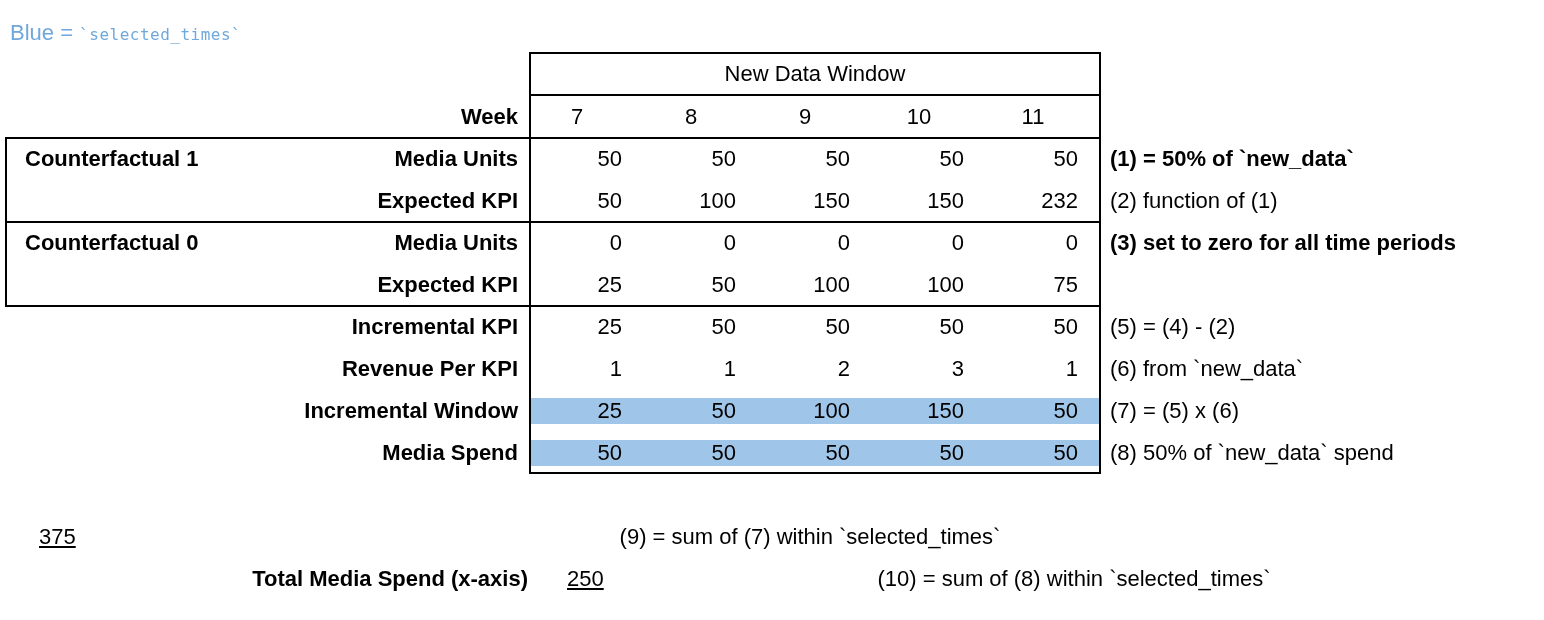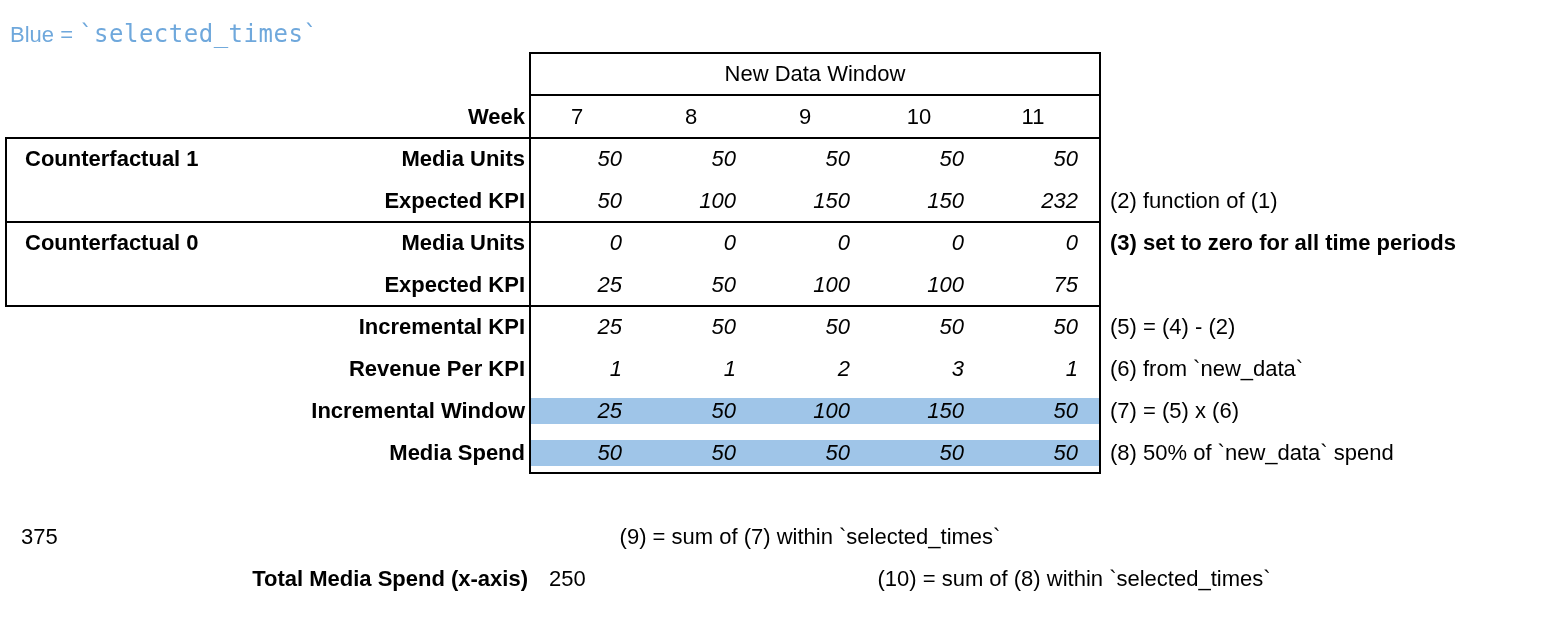--- a/index.html
+++ b/index.html
@@ -2,37 +2,37 @@
 <html><head>
 <meta charset="utf-8">
 <style>
   html,body{margin:0;padding:0;background:#fff;}
   #canvas{
     position:relative;width:1544px;height:620px;background:#ffffff;
     font-family:"Liberation Sans",sans-serif;color:#000;overflow:hidden;
   }
   
   .note{position:absolute;left:10px;top:20px;font-size:22px;color:#6FA8DC;white-space:nowrap;}
-  .note .code{font-family:"DejaVu Sans Mono",monospace;font-size:24px;letter-spacing:0.5px;}
+  .note .code{font-family:"DejaVu Sans Mono",monospace;font-size:16px;letter-spacing:0.5px;}
   
   .trow{position:absolute;left:0;height:42px;width:1532px;display:flex;align-items:center;font-size:22px;}
   .hdr-row{height:43px;}
-  .rlabel{width:530px;box-sizing:border-box;padding-right:5px;text-align:right;font-weight:bold;white-space:nowrap;}
+  .rlabel{width:530px;box-sizing:border-box;padding-right:12px;text-align:right;font-weight:bold;white-space:nowrap;}
   .group{position:absolute;left:25px;font-weight:bold;white-space:nowrap;}
-  .cell{width:114px;box-sizing:border-box;padding-right:22px;text-align:right;font-style:italic;}
+  .cell{width:114px;box-sizing:border-box;padding-right:22px;text-align:right;}
   .wcell{width:114px;box-sizing:border-box;padding-right:20px;text-align:center;}
   .ann{flex:1;padding-left:10px;white-space:nowrap;}
   .ann.bold{font-weight:bold;}
   .hl .cell{background:#9FC5E8;}
   .spanhead{position:absolute;left:530px;width:570px;text-align:center;font-size:22px;}
   
   .bline{position:absolute;background:#000;z-index:5;}
   
   .tlabel{width:528px;box-sizing:border-box;text-align:right;font-weight:bold;white-space:nowrap;}
-  .tvalue{width:88px;box-sizing:border-box;padding-left:21px;text-align:left;}
+  .tvalue{width:88px;box-sizing:border-box;padding-left:39px;text-align:left;text-decoration:underline;}
   .tann{flex:1;white-space:nowrap;text-align:center;}
 </style>
 </head>
 <body>
 
 <div id="canvas">
 
   <div class="note">
     <span>Blue = </span><span class="code">`selected_times`</span>
   </div>
@@ -51,20 +51,21 @@
   </div>
 
   <div class="trow" style="top:138px">
     <div class="group">Counterfactual 1</div>
     <div class="rlabel">Media Units</div>
     <div class="cell">50</div>
     <div class="cell">50</div>
     <div class="cell">50</div>
     <div class="cell">50</div>
     <div class="cell">50</div>
+    <div class="ann bold">(1) = 50% of `new_data`</div>
   </div>
 
   <div class="trow" style="top:180px">
     <div class="rlabel">Expected KPI</div>
     <div class="cell">50</div>
     <div class="cell">100</div>
     <div class="cell">150</div>
     <div class="cell">150</div>
     <div class="cell">232</div>
     <div class="ann">(2) function of (1)</div>

